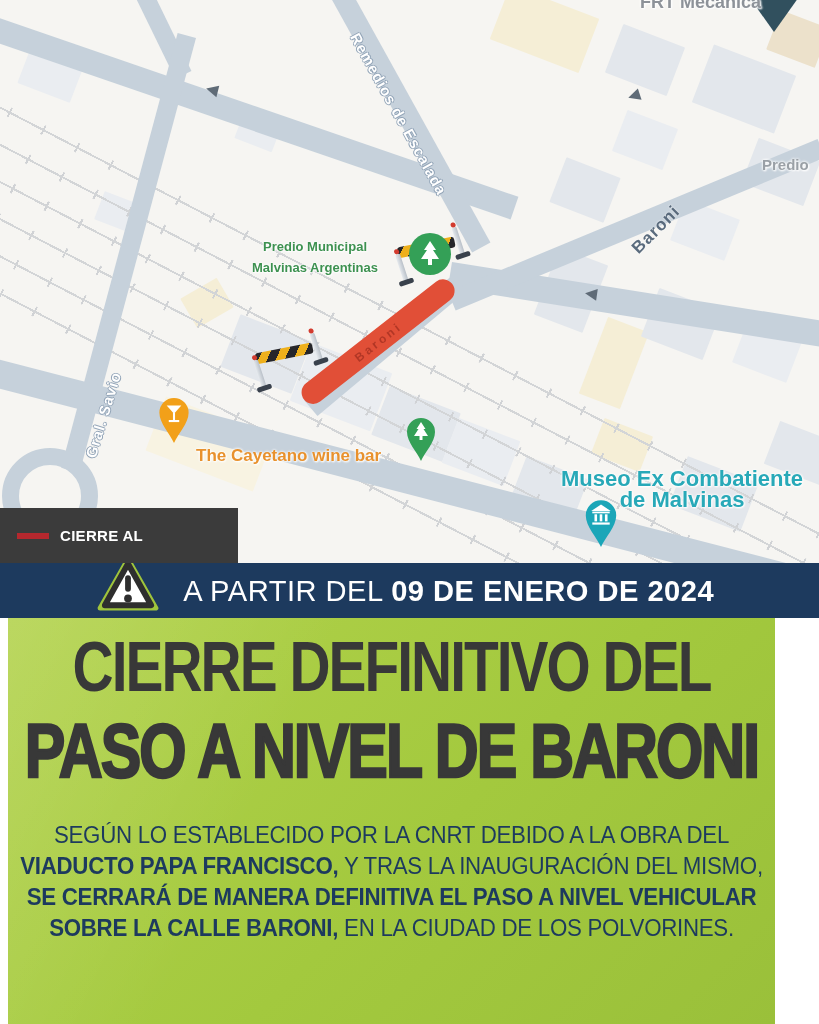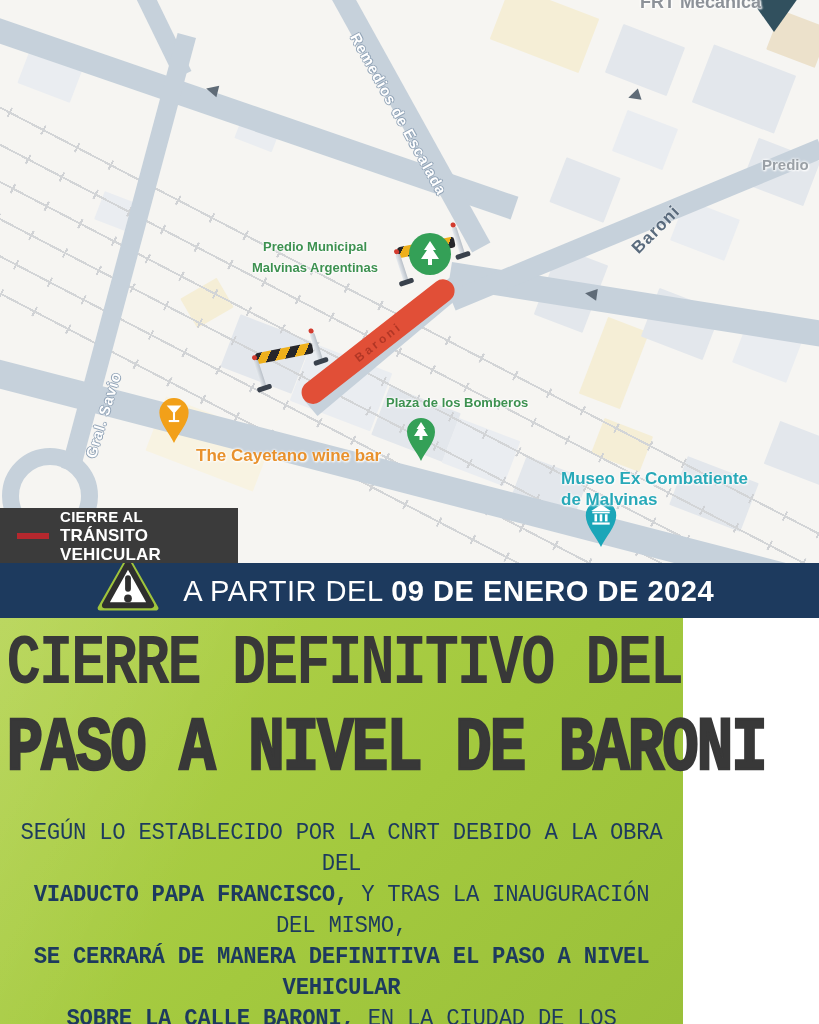--- a/index.html
+++ b/index.html
@@ -32,21 +32,21 @@
   .bpost .cap{position:absolute;left:0;top:-5px;width:5px;height:5px;border-radius:50%;background:#d23b2f;}
   .bpost .base{position:absolute;left:-5px;bottom:-4px;width:15px;height:5px;background:#39414c;border-radius:2px;}
   .bbar{position:absolute;left:5px;top:7px;width:58px;height:11px;border-radius:3px;
     background:repeating-linear-gradient(-55deg,#26262a 0 8px,#eeb01c 8px 16px);transform:rotate(7deg);}
 
   
   .pin{position:absolute;}
   .poi-label{position:absolute;font-weight:600;text-shadow:0 0 3px #fff,0 0 3px #fff,1px 1px 2px #fff;}
   .poi-green{color:#3d9150;font-size:13px;}
   .poi-orange{color:#e8912d;font-size:17px;}
-  .poi-teal{color:#28a9b8;font-size:17px;}
+  .poi-teal{color:#28a9b8;font-size:22px;text-align:center;}
   .poi-gray{color:#8d9299;font-size:18px;}
   .poi-gray2{color:#9aa0a6;font-size:15px;}
   .street{position:absolute;color:#fff;font-size:15px;font-weight:600;letter-spacing:1px;transform-origin:0 0;
     text-shadow:1px 0 0 #93a5b8,-1px 0 0 #93a5b8,0 1px 0 #93a5b8,0 -1px 0 #93a5b8;}
   .street-dark{position:absolute;color:#5a6b7d;font-size:17px;font-weight:700;letter-spacing:1px;transform-origin:0 0;
     text-shadow:0 0 2px #fff;}
   .pin-tail-top{position:absolute;left:747px;top:-6px;width:0;height:0;border-left:27px solid transparent;border-right:27px solid transparent;border-top:38px solid #31505e;}
 
   
   .legend{position:absolute;left:0;top:508px;width:238px;height:55px;background:#3b3b3b;z-index:12;
@@ -58,23 +58,23 @@
 
   
   .banner{position:absolute;left:0;top:563px;width:819px;height:55px;background:#1d3a5e;z-index:11;
     display:flex;align-items:center;justify-content:center;}
   .banner .tri{flex:none;margin-right:16px;transform:translateY(-7px);}
   .banner .btext{color:#fff;font-size:30px;letter-spacing:.5px;white-space:nowrap;transform:scaleX(.97);}
   .banner .btext .reg{font-weight:500;}
   .banner .btext .bold{font-weight:800;}
 
   
-  .green{position:absolute;left:0;top:618px;width:683px;height:406px;
+  .green{position:absolute;left:8px;top:618px;width:767px;height:406px;
     background-image:linear-gradient(115deg,rgba(255,255,255,.12) 0%,rgba(255,255,255,0) 35%),
-                     linear-gradient(135deg,#b2d24b 0%,#a3c93e 55%,#9ac03a 100%);font-family:Liberation Mono, monospace;}
+                     linear-gradient(135deg,#b2d24b 0%,#a3c93e 55%,#9ac03a 100%);}
   .hline{white-space:nowrap;text-align:center;color:#383838;font-weight:700;}
   .hline1{margin-top:14px;font-size:58px;letter-spacing:-2px;transform:scale(.98,1.22);}
   .hline2{margin-top:16px;font-size:62px;letter-spacing:-2px;transform:scale(.98,1.22);-webkit-text-stroke:2px #383838;}
   .para{margin-top:34px;text-align:center;color:#1d3a5e;font-size:23px;line-height:31px;letter-spacing:-.3px;transform:scaleX(.97);}
   .para .n{font-weight:500;}
   .para .b{font-weight:800;}
 </style>
 </head>
 <body>
 
@@ -187,33 +187,31 @@
     <div class="street" style="left:362px;top:30px;transform:rotate(61deg)">Remedios de Escalada</div>
     <div class="street" style="left:82px;top:455px;transform:rotate(-73deg)">Gral. Savio</div>
     <div class="street-dark" style="left:628px;top:244px;transform:rotate(-45deg)">Baroni</div>
 
     <div class="poi-label poi-gray" style="left:640px;top:-8px">FRT Mecánica</div>
     <div class="poi-label poi-gray2" style="left:762px;top:156px">Predio</div>
     <div class="poi-label poi-green" style="left:215px;top:236px;width:200px;text-align:center;line-height:21px">
       <div>Predio Municipal</div>
       <div>Malvinas Argentinas</div>
     </div>
-    <div class="poi-label poi-green" style="left:386px;top:395px">Plaza de los Bomberos</div>
     <div class="poi-label poi-orange" style="left:196px;top:446px">The Cayetano wine bar</div>
     <div class="poi-label poi-teal" style="left:561px;top:468px;line-height:21px">
       <div>Museo Ex Combatiente</div>
       <div>de Malvinas</div>
     </div>
   </div>
 
   <div class="legend">
     <div class="dash"></div>
     <div class="ltext">
       <div class="l1">CIERRE AL</div>
-      <div class="l2">TRÁNSITO VEHICULAR</div>
     </div>
   </div>
 
   <div class="banner">
     <svg class="tri" width="62" height="56" viewBox="0 0 64 58">
       <path d="M32 3 L61 54 L3 54 Z" fill="#ffffff" stroke="#9fc43c" stroke-width="5" stroke-linejoin="round"></path>
       <path d="M32 8 L56 51 L8 51 Z" fill="#ffffff" stroke="#2e2e2e" stroke-width="6" stroke-linejoin="round"></path>
       <rect x="29" y="20" width="6" height="17" rx="3" fill="#2e2e2e"></rect>
       <circle cx="32" cy="44" r="4" fill="#2e2e2e"></circle>
     </svg>

